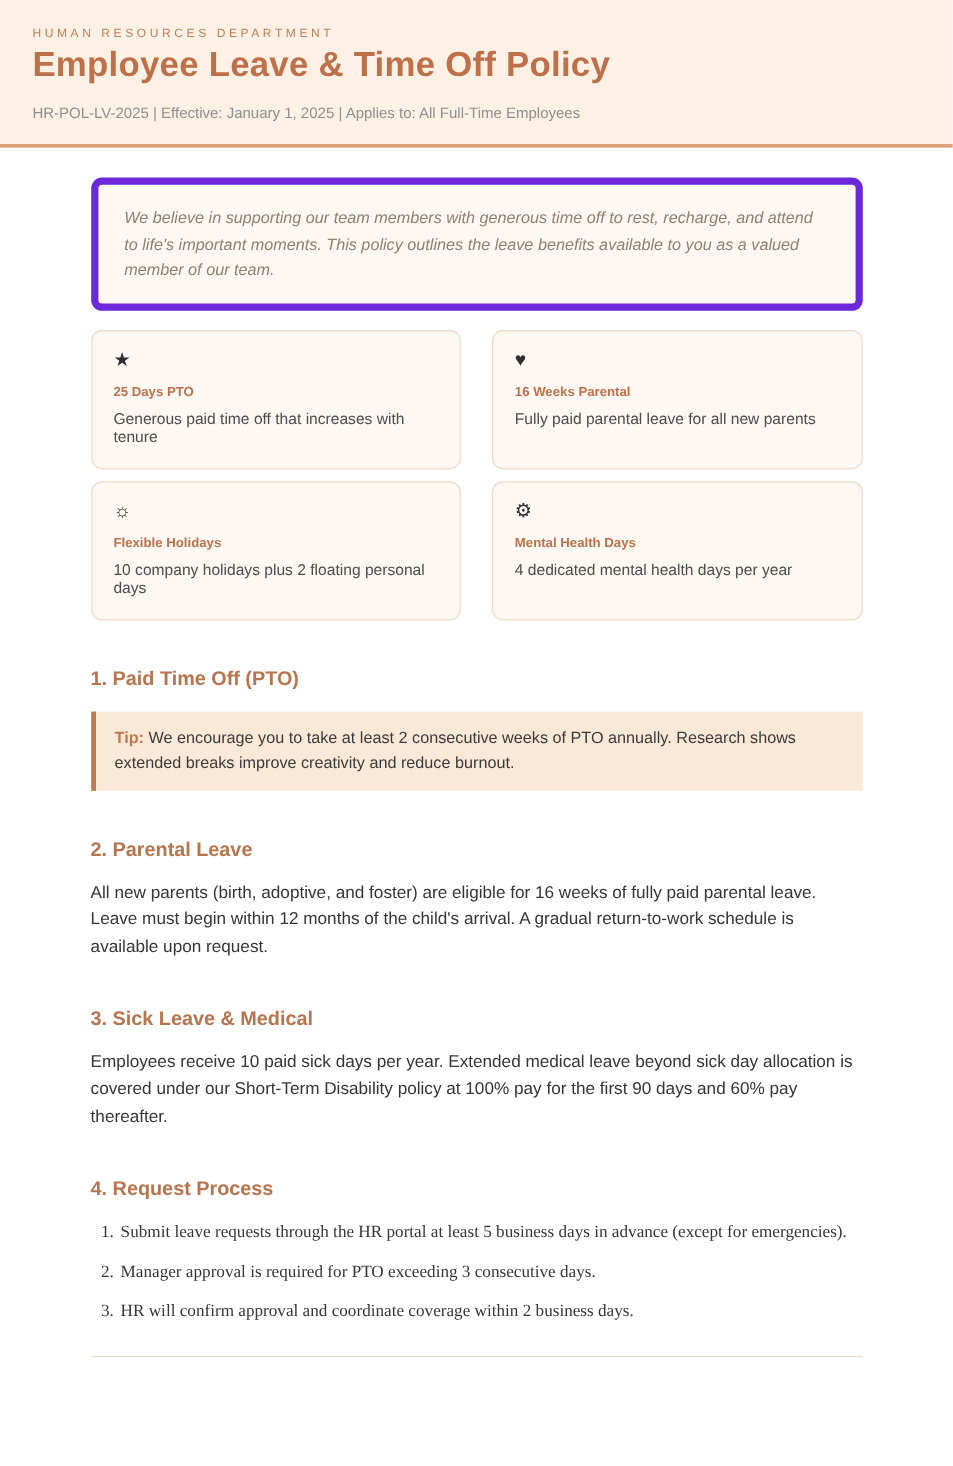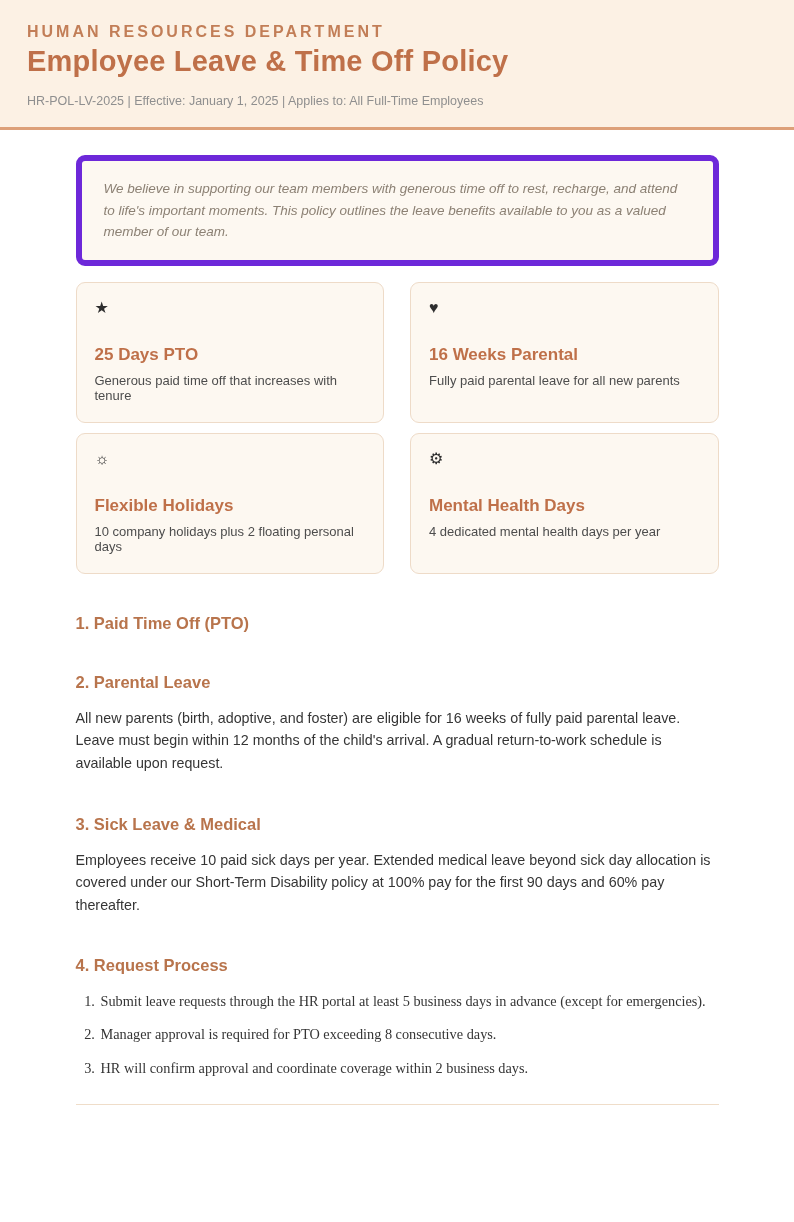--- a/index.html
+++ b/index.html
@@ -10,22 +10,22 @@
     font-family: "Liberation Sans", sans-serif;
     color: #353535;
   }
   
   .doc-header {
     background: #fcf1e4;
     border-bottom: 3px solid #dda079;
     padding: 23px 27px 19px 27px;
   }
   .eyebrow {
-    font-size: 16px;
-    font-weight: bold;
+    font-size: 10px;
+    font-weight: normal;
     letter-spacing: 3px;
     color: #c27e57;
   }
   .doc-title {
     margin-top: 4px;
     font-size: 29px;
     font-weight: bold;
     color: #bf7049;
     letter-spacing: 0.2px;
   }
@@ -56,22 +56,22 @@
     gap: 10px 26px;
   }
   .card {
     background: #fdf8f1;
     border: 1px solid #eedbc8;
     border-radius: 9px;
     padding: 17px 18px 19px 18px;
   }
   .card-icon { font-size: 16px; color: #2e2e2e; line-height: 1; }
   .card-title {
-    margin-top: 29px;
-    font-size: 17px;
+    margin-top: 12px;
+    font-size: 11px;
     font-weight: bold;
     color: #bf7049;
   }
   .card-desc {
     margin-top: 8px;
     font-size: 13px;
     color: #4d4d4d;
   }
   
   .section-heading {
@@ -147,36 +147,37 @@
     </div>
     <div class="card">
       <div class="card-icon">⚙</div>
       <div class="card-title">Mental Health Days</div>
       <div class="card-desc">4 dedicated mental health days per year</div>
     </div>
   </div>
 
   <section>
     <h2 class="section-heading">1. Paid Time Off (PTO)</h2>
+    <div class="tip"><span class="tip-label">Tip:</span><span> We encourage you to take at least 2 consecutive weeks of PTO annually. Research shows extended breaks improve creativity and reduce burnout.</span></div>
   </section>
 
   <section>
     <h2 class="section-heading">2. Parental Leave</h2>
     <p class="body-text">All new parents (birth, adoptive, and foster) are eligible for 16 weeks of fully paid parental leave. Leave must begin within 12 months of the child's arrival. A gradual return-to-work schedule is available upon request.</p>
   </section>
 
   <section>
     <h2 class="section-heading">3. Sick Leave &amp; Medical</h2>
     <p class="body-text">Employees receive 10 paid sick days per year. Extended medical leave beyond sick day allocation is covered under our Short-Term Disability policy at 100% pay for the first 90 days and 60% pay thereafter.</p>
   </section>
 
   <section>
     <h2 class="section-heading">4. Request Process</h2>
     <ol class="process-list">
       <li>Submit leave requests through the HR portal at least 5 business days in advance (except for emergencies).</li>
-      <li>Manager approval is required for PTO exceeding 8 consecutive days.</li>
+      <li>Manager approval is required for PTO exceeding 3 consecutive days.</li>
       <li>HR will confirm approval and coordinate coverage within 2 business days.</li>
     </ol>
   </section>
 
   <div class="divider"></div>
 
 </main>
 
 </body></html>

